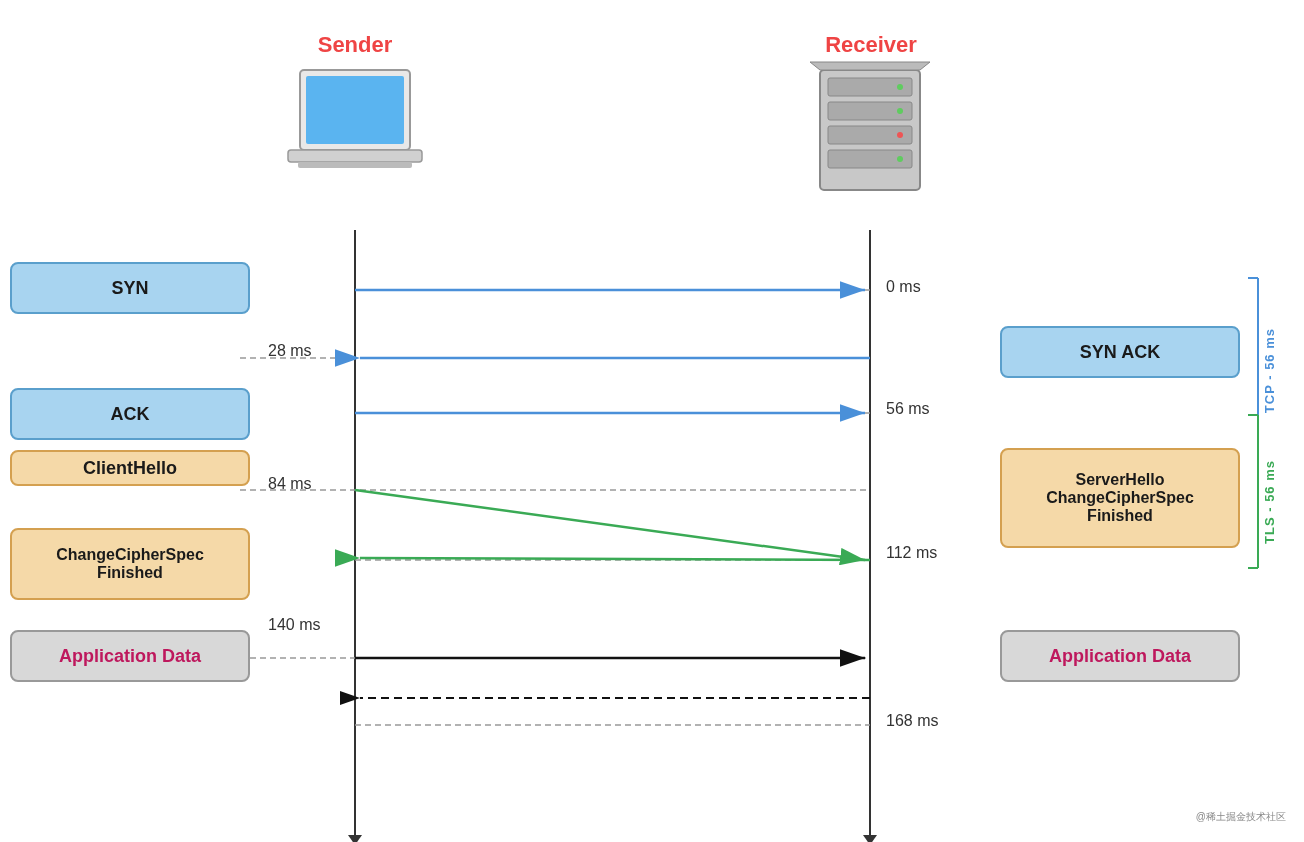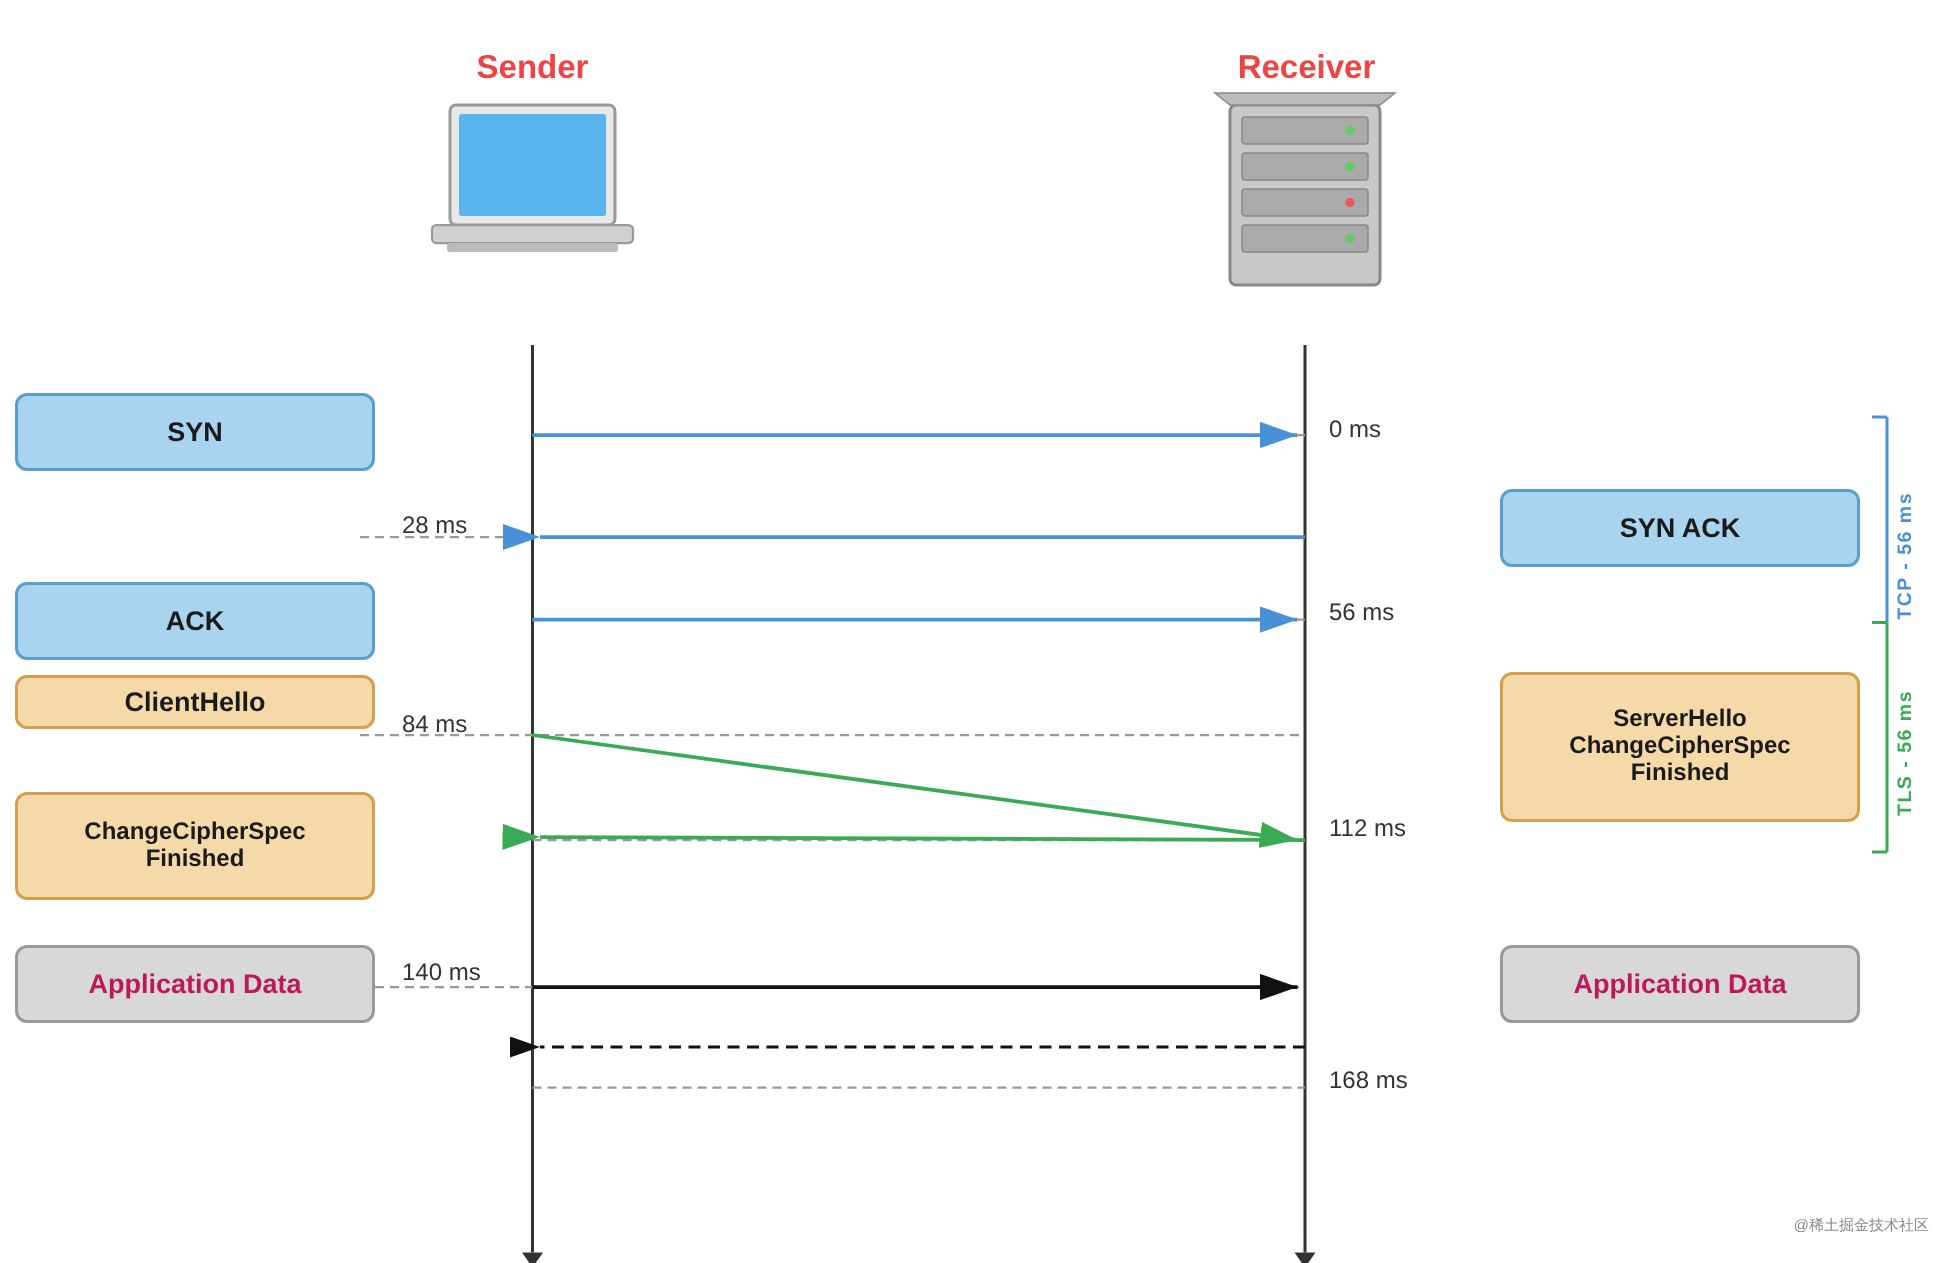--- a/index.html
+++ b/index.html
@@ -197,21 +197,21 @@
     <span style="white-space:pre-line;">ServerHello<br>ChangeCipherSpec<br>Finished</span>
   </div>
 
   <div class="label-box gray-box" style="top:630px; left:1000px; width:240px; height:52px;">Application Data</div>
 
   <div class="time-label" style="top:278px; left:886px;">0 ms</div>
   <div class="time-label" style="top:342px; left:268px;">28 ms</div>
   <div class="time-label" style="top:400px; left:886px;">56 ms</div>
   <div class="time-label" style="top:475px; left:268px;">84 ms</div>
   <div class="time-label" style="top:544px; left:886px;">112 ms</div>
-  <div class="time-label" style="top:640px; left:268px;">140 ms</div>
+  <div class="time-label" style="top:616px; left:268px;">140 ms</div>
   <div class="time-label" style="top:712px; left:886px;">168 ms</div>
 
   <div style="position:absolute; top:328px; left:1262px; color:#4a90d9; font-size:13px; font-weight:700; writing-mode:vertical-rl; transform:rotate(180deg); letter-spacing:1px;">TCP - 56 ms</div>
 
   <div style="position:absolute; top:460px; left:1262px; color:#3aaa55; font-size:13px; font-weight:700; writing-mode:vertical-rl; transform:rotate(180deg); letter-spacing:1px;">TLS - 56 ms</div>
 
   <div class="watermark" style="bottom:18px; right:18px;">@稀土掘金技术社区</div>
 
 </div>
 

